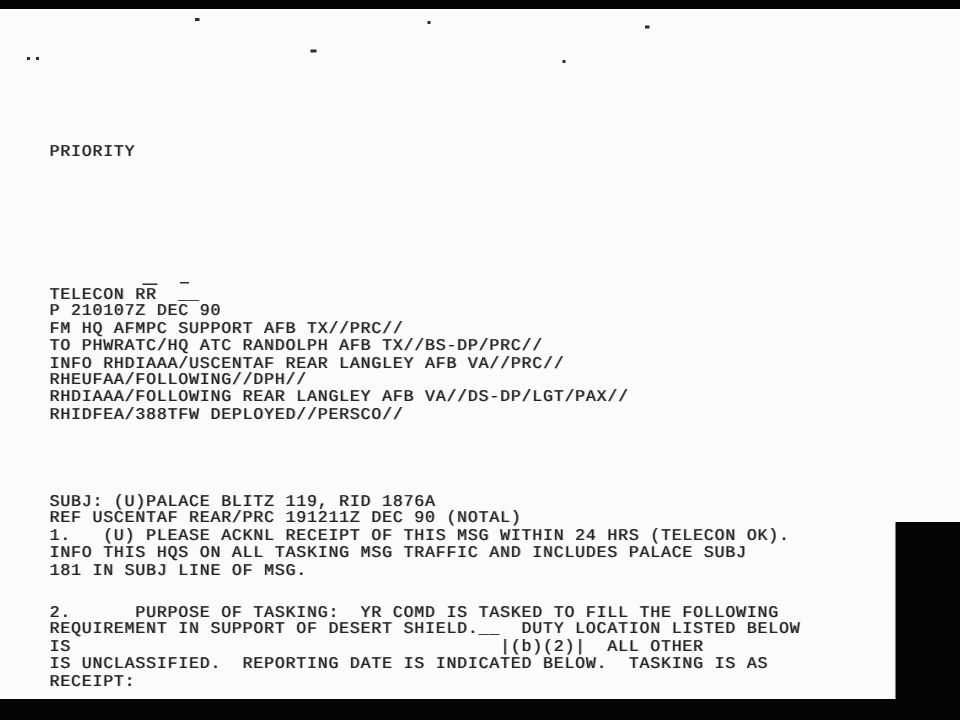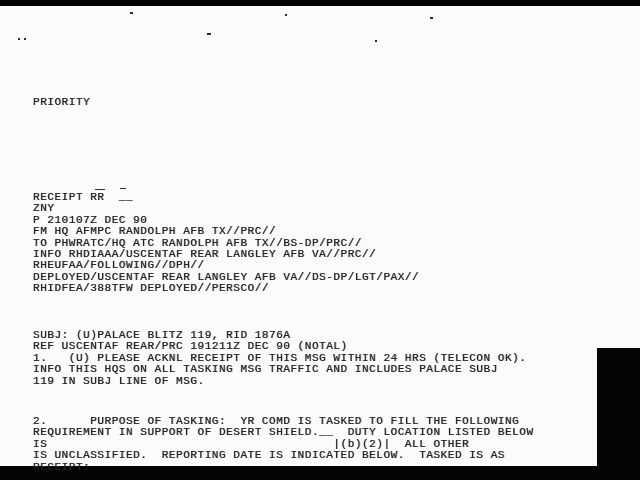--- a/index.html
+++ b/index.html
@@ -27,21 +27,21 @@
     position: absolute;
     left: 33px;
     font-size: 11px;
     line-height: 11.4px;
     letter-spacing: 0.55px;
     text-shadow: 0.6px 0 0 rgba(35,35,35,0.45), -0.4px 0.3px 0 rgba(35,35,35,0.25);
   }
   #priority-label { top: 97px; }
   #header-block   { top: 192px; }
   #subject-block  { top: 330px; }
-  #tasking-block  { top: 416px; }
+  #tasking-block  { top: 404px; }
   .doc-line { white-space: pre; }
   .speck {
     position: absolute;
     background: #2c2c2c;
   }
   .s1 { left: 130px; top: 12px; width: 3px; height: 2px; }
   .s2 { left: 285px; top: 14px; width: 2px; height: 2px; }
   .s3 { left: 430px; top: 17px; width: 3px; height: 2px; }
   .s4 { left: 207px; top: 33px; width: 4px; height: 2px; }
   .s5 { left: 18px;  top: 38px; width: 2px; height: 2px; }
@@ -65,40 +65,39 @@
   <div class="speck s4"></div>
   <div class="speck s5"></div>
   <div class="speck s6"></div>
   <div class="speck s7"></div>
   <div class="speck s8"></div>
   <div class="speck s9"></div>
 
   <div id="priority-label" class="text-block doc-line">PRIORITY</div>
 
   <div id="header-block" class="text-block">
-      <div class="doc-line">RECEIPT RR  __</div>
-      <div class="doc-line">ZNY</div>
+      <div class="doc-line">TELECON RR  __</div>
       <div class="doc-line">P 210107Z DEC 90</div>
-      <div class="doc-line">FM HQ AFMPC RANDOLPH AFB TX//PRC//</div>
+      <div class="doc-line">FM HQ AFMPC SUPPORT AFB TX//PRC//</div>
       <div class="doc-line">TO PHWRATC/HQ ATC RANDOLPH AFB TX//BS-DP/PRC//</div>
       <div class="doc-line">INFO RHDIAAA/USCENTAF REAR LANGLEY AFB VA//PRC//</div>
       <div class="doc-line">RHEUFAA/FOLLOWING//DPH//</div>
-      <div class="doc-line">DEPLOYED/USCENTAF REAR LANGLEY AFB VA//DS-DP/LGT/PAX//</div>
+      <div class="doc-line">RHDIAAA/FOLLOWING REAR LANGLEY AFB VA//DS-DP/LGT/PAX//</div>
       <div class="doc-line">RHIDFEA/388TFW DEPLOYED//PERSCO//</div>
     </div>
 
   <div id="subject-block" class="text-block">
       <div class="doc-line">SUBJ: (U)PALACE BLITZ 119, RID 1876A</div>
       <div class="doc-line">REF USCENTAF REAR/PRC 191211Z DEC 90 (NOTAL)</div>
       <div class="doc-line">1.   (U) PLEASE ACKNL RECEIPT OF THIS MSG WITHIN 24 HRS (TELECON OK).</div>
       <div class="doc-line">INFO THIS HQS ON ALL TASKING MSG TRAFFIC AND INCLUDES PALACE SUBJ</div>
-      <div class="doc-line">119 IN SUBJ LINE OF MSG.</div>
+      <div class="doc-line">181 IN SUBJ LINE OF MSG.</div>
     </div>
 
   <div id="tasking-block" class="text-block">
       <div class="doc-line">2.      PURPOSE OF TASKING:  YR COMD IS TASKED TO FILL THE FOLLOWING</div>
       <div class="doc-line">REQUIREMENT IN SUPPORT OF DESERT SHIELD.__  DUTY LOCATION LISTED BELOW</div>
       <div class="doc-line">IS                                        |(b)(2)|  ALL OTHER</div>
-      <div class="doc-line">IS UNCLASSIFIED.  REPORTING DATE IS INDICATED BELOW.  TASKED IS AS</div>
+      <div class="doc-line">IS UNCLASSIFIED.  REPORTING DATE IS INDICATED BELOW.  TASKING IS AS</div>
       <div class="doc-line">RECEIPT:</div>
     </div>
 
 </div>
 
 </body></html>

